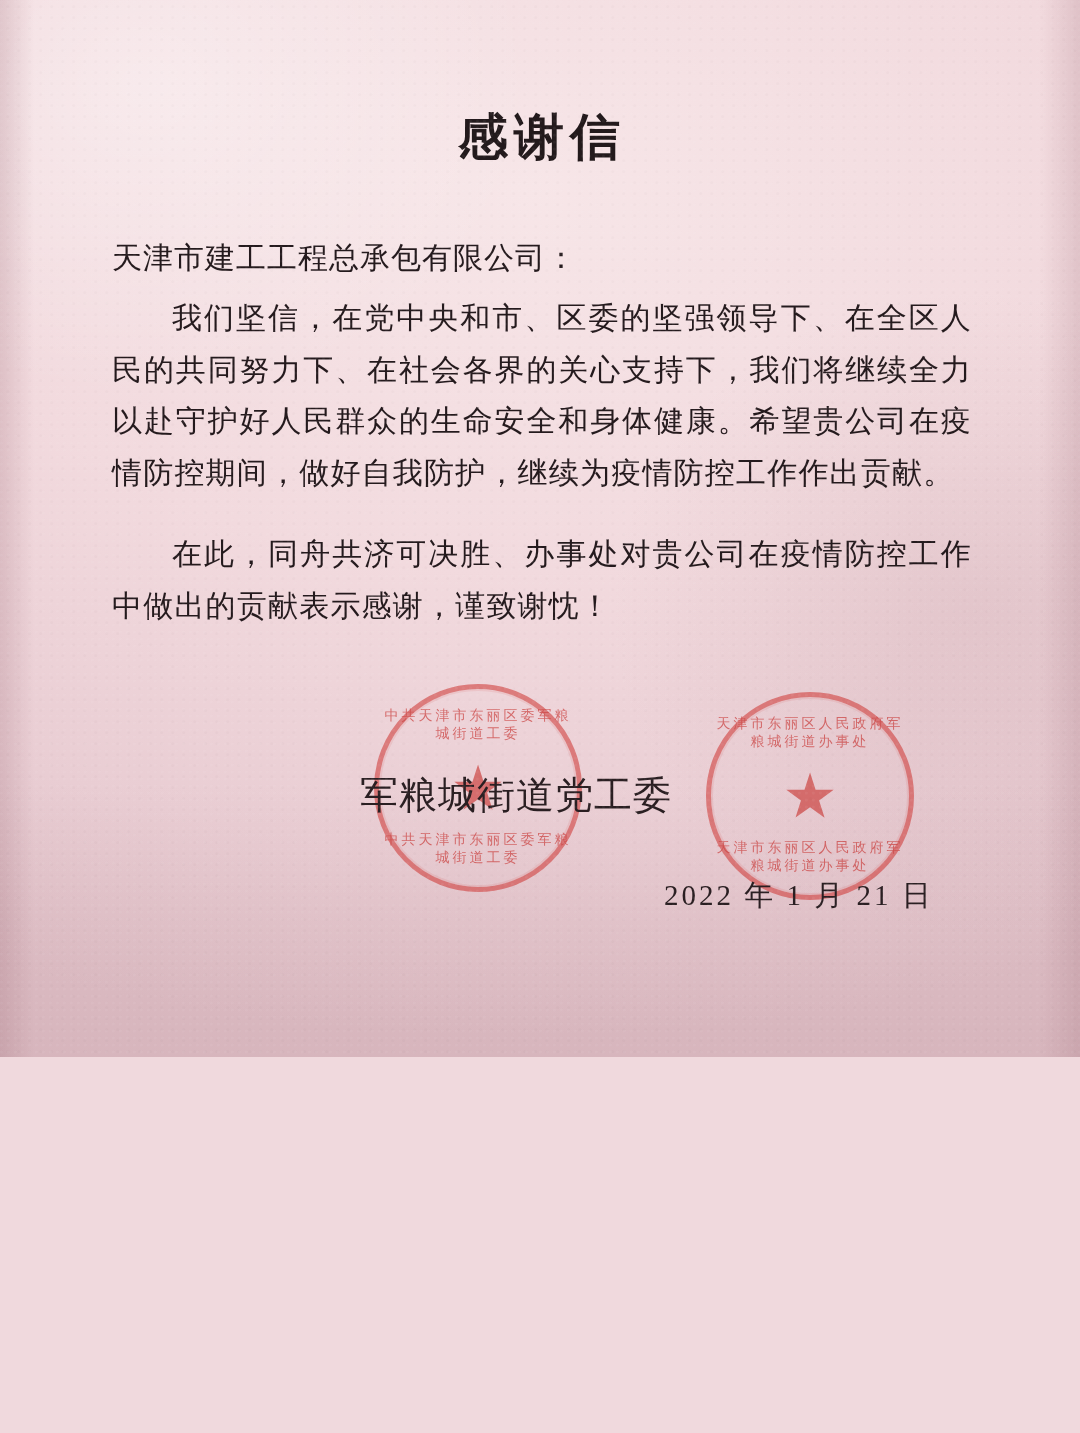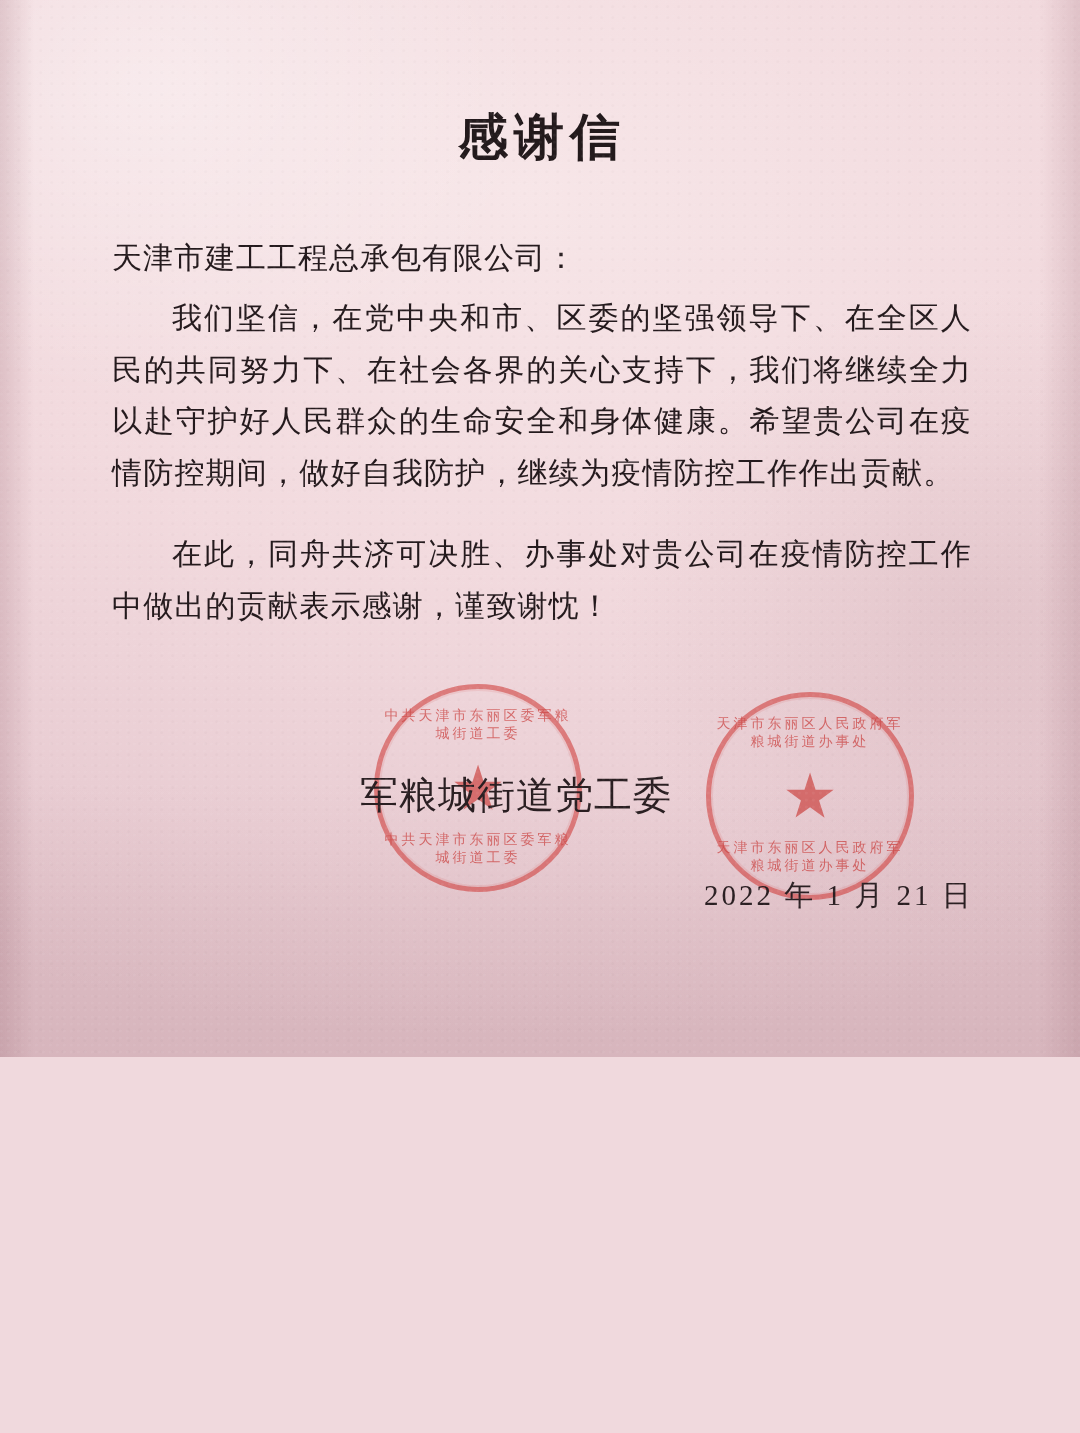--- a/index.html
+++ b/index.html
@@ -145,21 +145,21 @@
     font-size: 38px;
     color: #2a1f22;
     letter-spacing: 1px;
     white-space: nowrap;
   }
   #sign-party-label { left: 248px; top: 92px; }
   #sign-office-label { left: 572px; top: 96px; }
 
   .sign-date {
     position: absolute;
-    left: 592px;
+    left: 552px;
     top: 198px;
     font-size: 29px;
     color: #2a1f22;
     letter-spacing: 3px;
     white-space: nowrap;
     text-align: right;
   }
 
   
   .noise {

